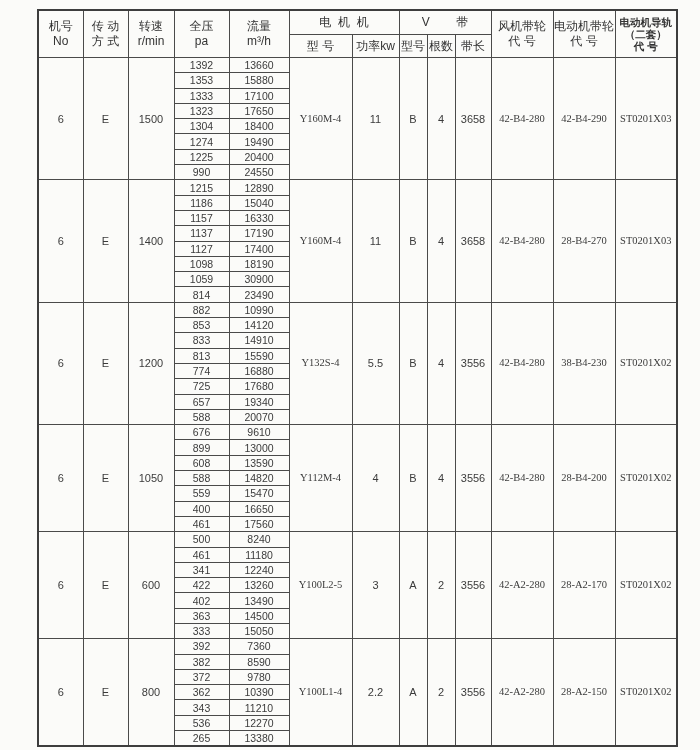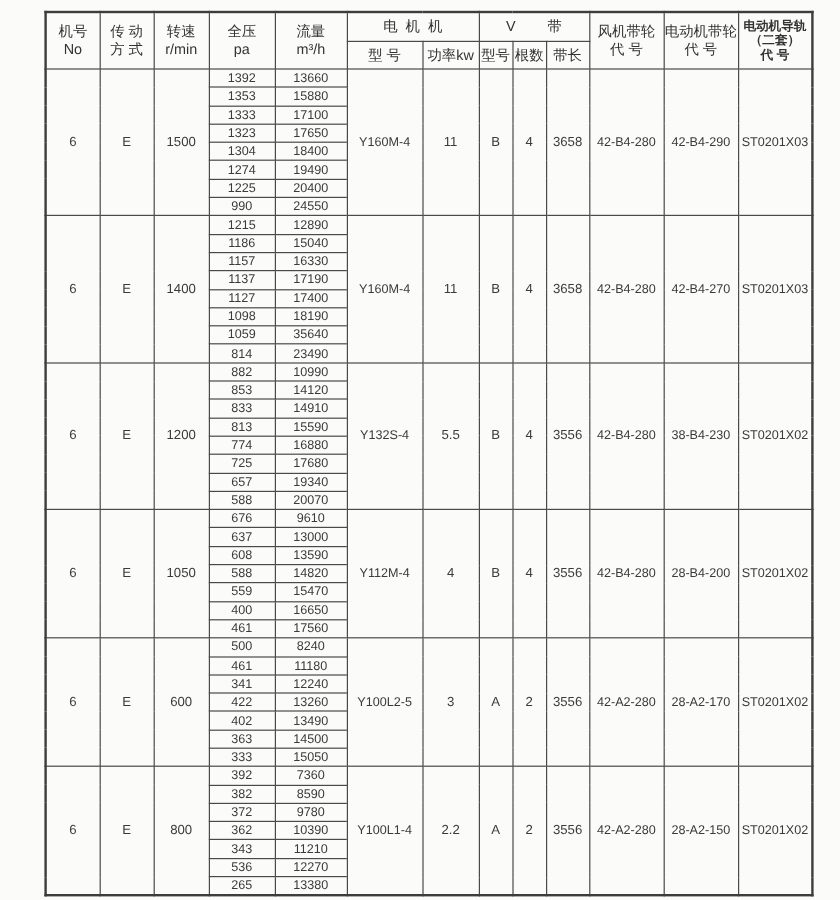--- a/index.html
+++ b/index.html
@@ -52,20 +52,21 @@
     height: 14.3px;
     line-height: 14px;
     color: #3b3b3b;
   }
   tbody td.grp {
     font-size: 11px;
   }
   tbody td.code {
     font-size: 10.5px;
     letter-spacing: 0;
+    font-family: Liberation Serif, serif;
   }
 </style>
 </head>
 <body>
 
 <div class="page">
   <table class="spec">
     <colgroup>
       <col style="width:45px">
         <col style="width:45px">
@@ -176,21 +177,21 @@
           <td rowspan="8" class="grp">E</td>
           <td rowspan="8" class="grp">1400</td>
           <td>1215</td>
           <td>12890</td>
           <td rowspan="8" class="grp code">Y160M-4</td>
           <td rowspan="8" class="grp">11</td>
           <td rowspan="8" class="grp">B</td>
           <td rowspan="8" class="grp">4</td>
           <td rowspan="8" class="grp">3658</td>
           <td rowspan="8" class="grp code">42-B4-280</td>
-          <td rowspan="8" class="grp code">42-B4-270</td>
+          <td rowspan="8" class="grp code">28-B4-270</td>
           <td rowspan="8" class="grp code">ST0201X03</td>
         </tr>
         <tr>
           <td>1186</td>
           <td>15040</td>
         </tr>
         <tr>
           <td>1157</td>
           <td>16330</td>
         </tr>
@@ -201,21 +202,21 @@
         <tr>
           <td>1127</td>
           <td>17400</td>
         </tr>
         <tr>
           <td>1098</td>
           <td>18190</td>
         </tr>
         <tr>
           <td>1059</td>
-          <td>35640</td>
+          <td>30900</td>
         </tr>
         <tr>
           <td>814</td>
           <td>23490</td>
         </tr>
         <tr>
           <td rowspan="8" class="grp">6</td>
           <td rowspan="8" class="grp">E</td>
           <td rowspan="8" class="grp">1200</td>
           <td>882</td>
@@ -266,21 +267,21 @@
           <td rowspan="7" class="grp code">Y112M-4</td>
           <td rowspan="7" class="grp">4</td>
           <td rowspan="7" class="grp">B</td>
           <td rowspan="7" class="grp">4</td>
           <td rowspan="7" class="grp">3556</td>
           <td rowspan="7" class="grp code">42-B4-280</td>
           <td rowspan="7" class="grp code">28-B4-200</td>
           <td rowspan="7" class="grp code">ST0201X02</td>
         </tr>
         <tr>
-          <td>637</td>
+          <td>899</td>
           <td>13000</td>
         </tr>
         <tr>
           <td>608</td>
           <td>13590</td>
         </tr>
         <tr>
           <td>588</td>
           <td>14820</td>
         </tr>

